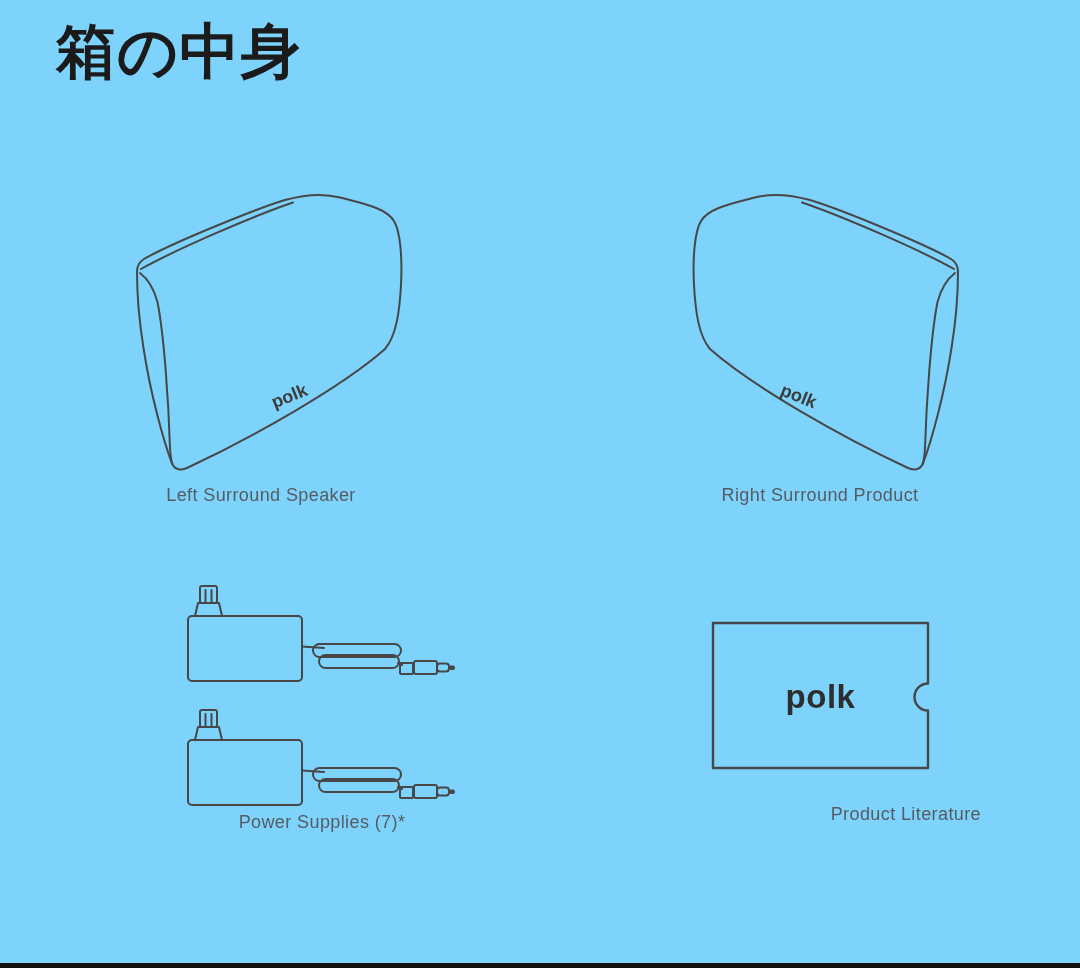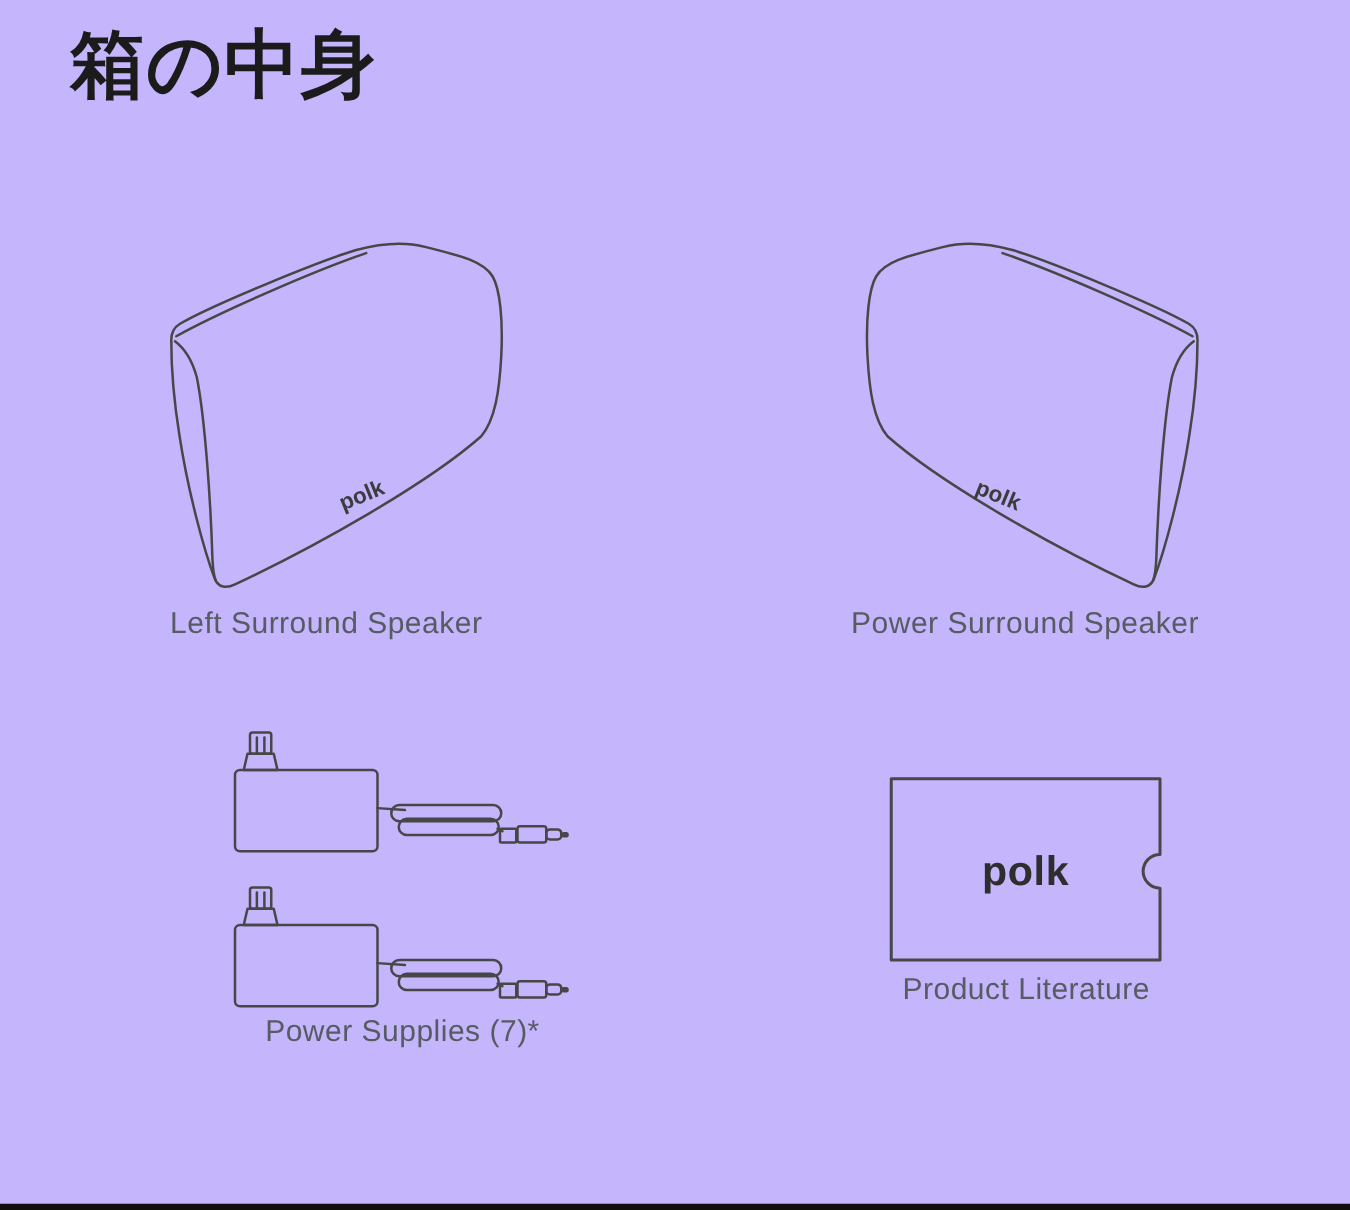--- a/index.html
+++ b/index.html
@@ -1,32 +1,32 @@
 <!DOCTYPE html>
 <html><head>
 <meta charset="utf-8">
 <style>
   * { margin:0; padding:0; box-sizing:border-box; }
   html,body { width:1080px; height:968px; }
   body { font-family:"Liberation Sans", sans-serif; background:#ffffff; }
   .page {
     position:relative; width:1080px; height:968px;
-    background:#c4b5fd; overflow:hidden;
+    background:#7dd3fc; overflow:hidden;
   }
   .page-title {
     position:absolute; left:56px; top:12px;
     font-size:60px; font-weight:900; letter-spacing:1px;
     color:#1b1b1b;
     font-family:"Liberation Sans", sans-serif;
   }
   .figure { position:absolute; }
   .figure svg { display:block; }
   .caption {
     position:absolute; text-align:center;
-    font-size:24px; letter-spacing:0.4px;
+    font-size:18px; letter-spacing:0.4px;
     color:#575c63;
   }
   .speaker-logo {
     position:absolute;
     font-size:18px; font-weight:bold; color:#3c3c3c;
     letter-spacing:0px;
   }
   .speaker-logo.left-side { transform:rotate(-22deg); }
   .speaker-logo.right-side { transform:rotate(22deg); }
   .mirrored svg.speaker-svg { transform:scaleX(-1); }
@@ -85,21 +85,21 @@
         C 46 281, 40 280, 37 273.5
         C 28.5 251, 15.5 204, 8.5 158
         C 4 130, 2 100, 2 82 Z"></path>
       <path class="stroke" d="M 6 79 C 40 60, 118 26, 158 12.5"></path>
       <path class="stroke" d="M 5 83 C 13 89, 19 99, 22.5 112
         C 29 145, 33.5 210, 35 258
         C 35.4 265, 36 270, 37.3 273.5"></path>
     </svg>
     <div class="speaker-logo right-side" style="left:90px; top:196px;">polk</div>
   </div>
-  <div class="caption" style="left:660px; top:485px; width:320px;">Power Surround Speaker</div>
+  <div class="caption" style="left:660px; top:485px; width:320px;">Right Surround Product</div>
 
   <div class="figure" style="left:186px; top:582px; width:272px; height:102px;">
     <svg width="272" height="102" viewBox="0 0 272 102">
       <rect class="stroke" x="14" y="4" width="17" height="17" rx="2"></rect>
       <line class="stroke" x1="19.5" y1="8" x2="19.5" y2="21"></line>
       <line class="stroke" x1="25.5" y1="8" x2="25.5" y2="21"></line>
       <path class="stroke" d="M 12 21 L 33 21 L 36 34 L 9 34 Z"></path>
       <rect class="stroke" x="2" y="34" width="114" height="65" rx="4"></rect>
       <path class="stroke" d="M 116 64.5 L 138 66"></path>
       <rect class="stroke" x="127" y="62" width="88" height="13" rx="6.5"></rect>
@@ -130,17 +130,17 @@
     </svg>
   </div>
   <div class="caption" style="left:162px; top:812px; width:320px;">Power Supplies (7)*</div>
 
   <div class="figure" style="left:711px; top:621px; width:219px; height:149px;">
     <svg width="219" height="149" viewBox="0 0 219 149">
       <path class="stroke-thick" d="M 2 2 H 217 V 62.5 A 13.5 13.5 0 0 0 217 89.5 V 147 H 2 Z"></path>
     </svg>
     <div class="lit-logo">polk</div>
   </div>
-  <div class="caption" style="left:661px; top:778px; width:320px;">Product Literature</div>
+  <div class="caption" style="left:661px; top:804px; width:320px;text-align:right;">Product Literature</div>
 
   <div class="footer-bar"></div>
 
 </div>
 
 </body></html>

